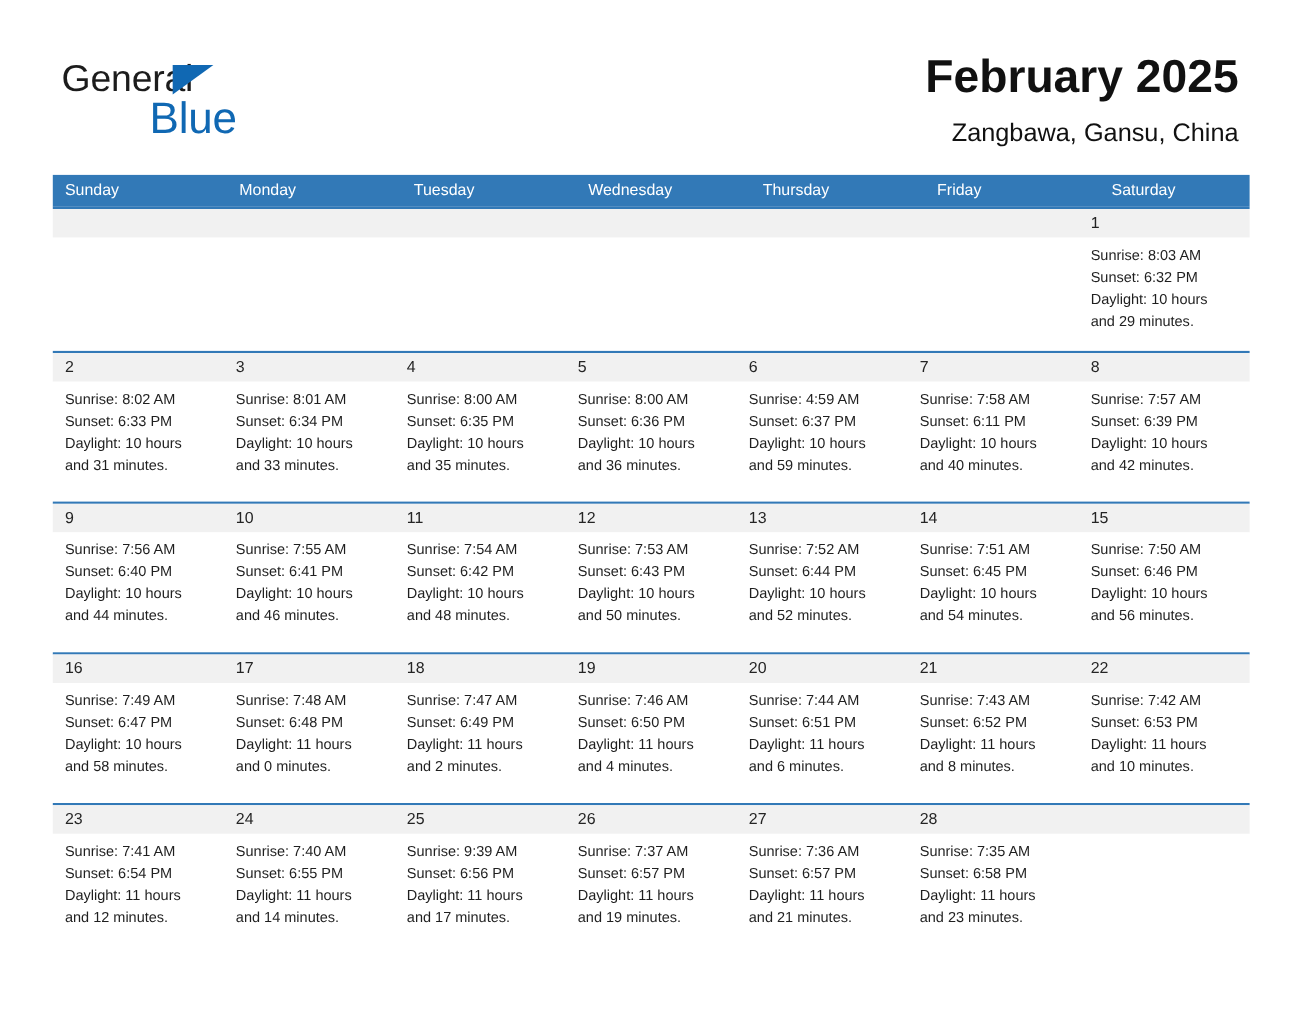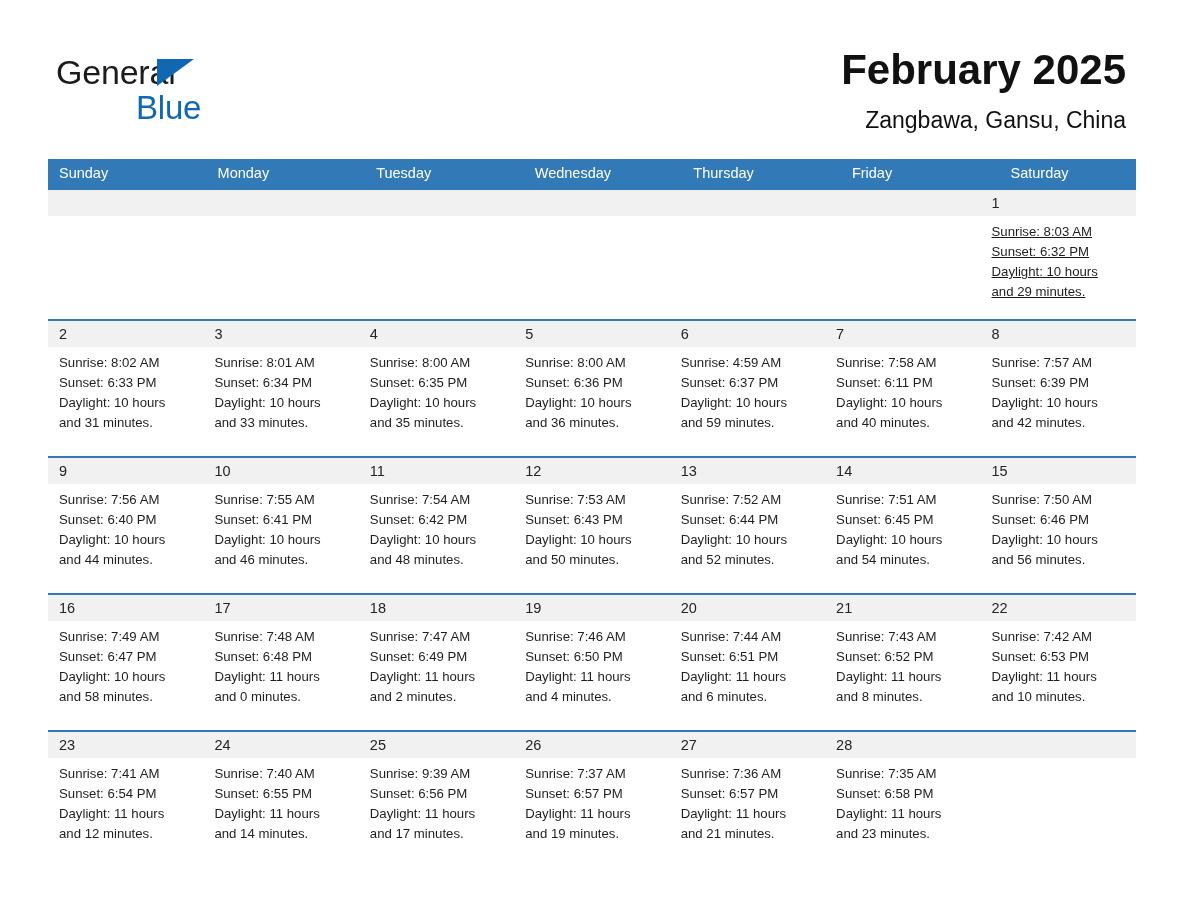--- a/index.html
+++ b/index.html
@@ -56,21 +56,21 @@
     top: 7px;
     width: 0;
     height: 0;
     border-left: 37px solid #1068b3;
     border-bottom: 27px solid transparent;
   }
   .brand-line2 {
     position: absolute;
     left: 80px;
     top: 36px;
-    font-size: 33px;
+    font-size: 40px;
     line-height: 40px;
     letter-spacing: -0.2px;
     color: #1068b3;
     font-weight: 400;
     white-space: nowrap;
   }
 
   .title-block {
     position: absolute;
     right: 0;
@@ -148,21 +148,21 @@
     padding: 6px 9px 0 11px;
     box-sizing: border-box;
     font-size: 13.2px;
     line-height: 20px;
     color: #1f1f1f;
   }
   .detail-cell div {
     white-space: nowrap;
   }
 
-  .week-row.r0 .detail-strip { height: 103px; text-decoration: underline; }
+  .week-row.r0 .detail-strip { height: 103px; }
   .week-row.r1 .detail-strip,
   .week-row.r2 .detail-strip,
   .week-row.r3 .detail-strip { height: 109px; }
   .week-row.r4 .detail-strip { height: 104px; }
 </style>
 </head>
 <body>
 
 <div class="page">
 

